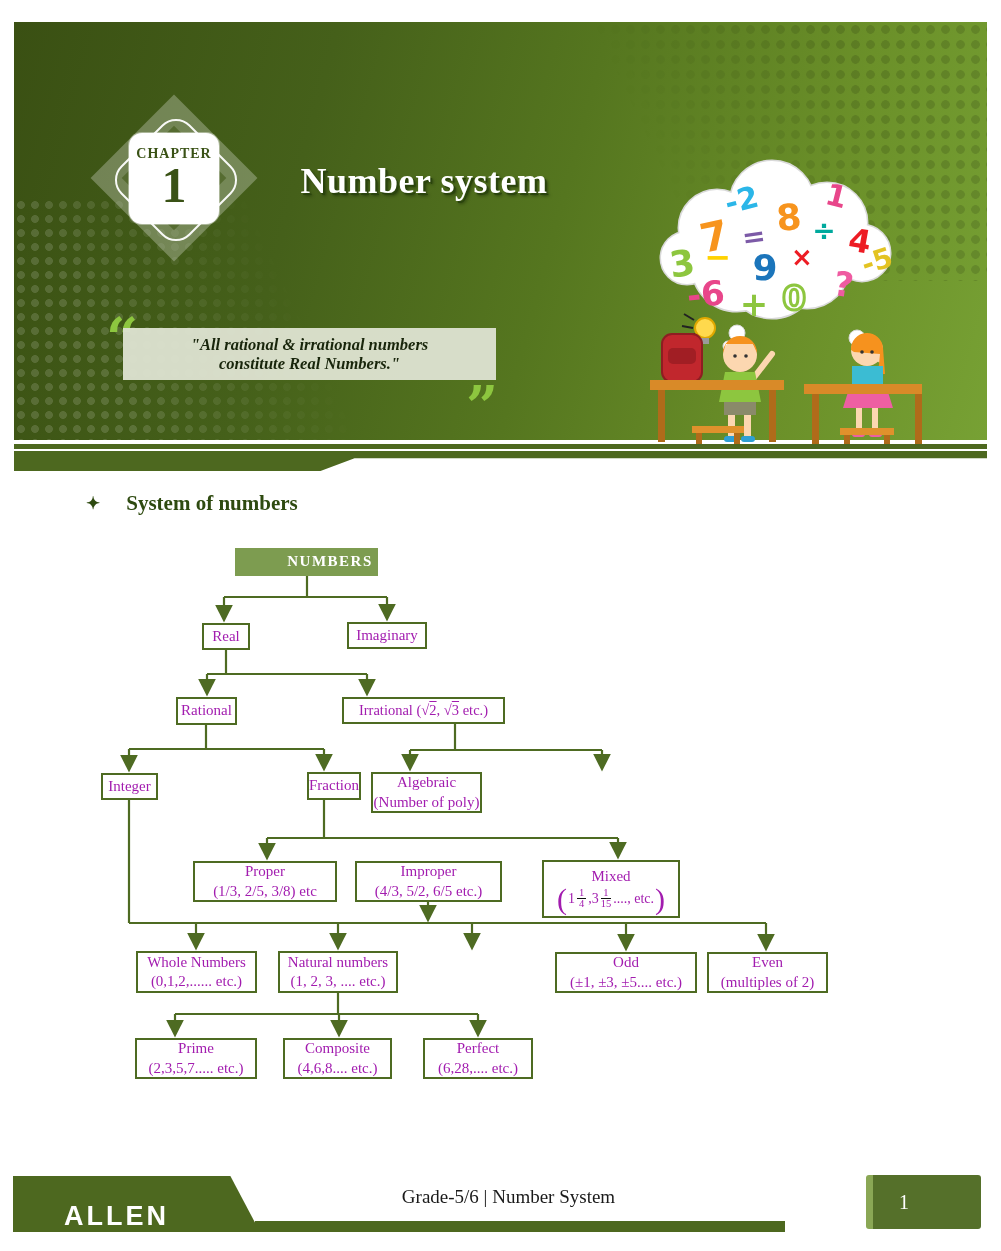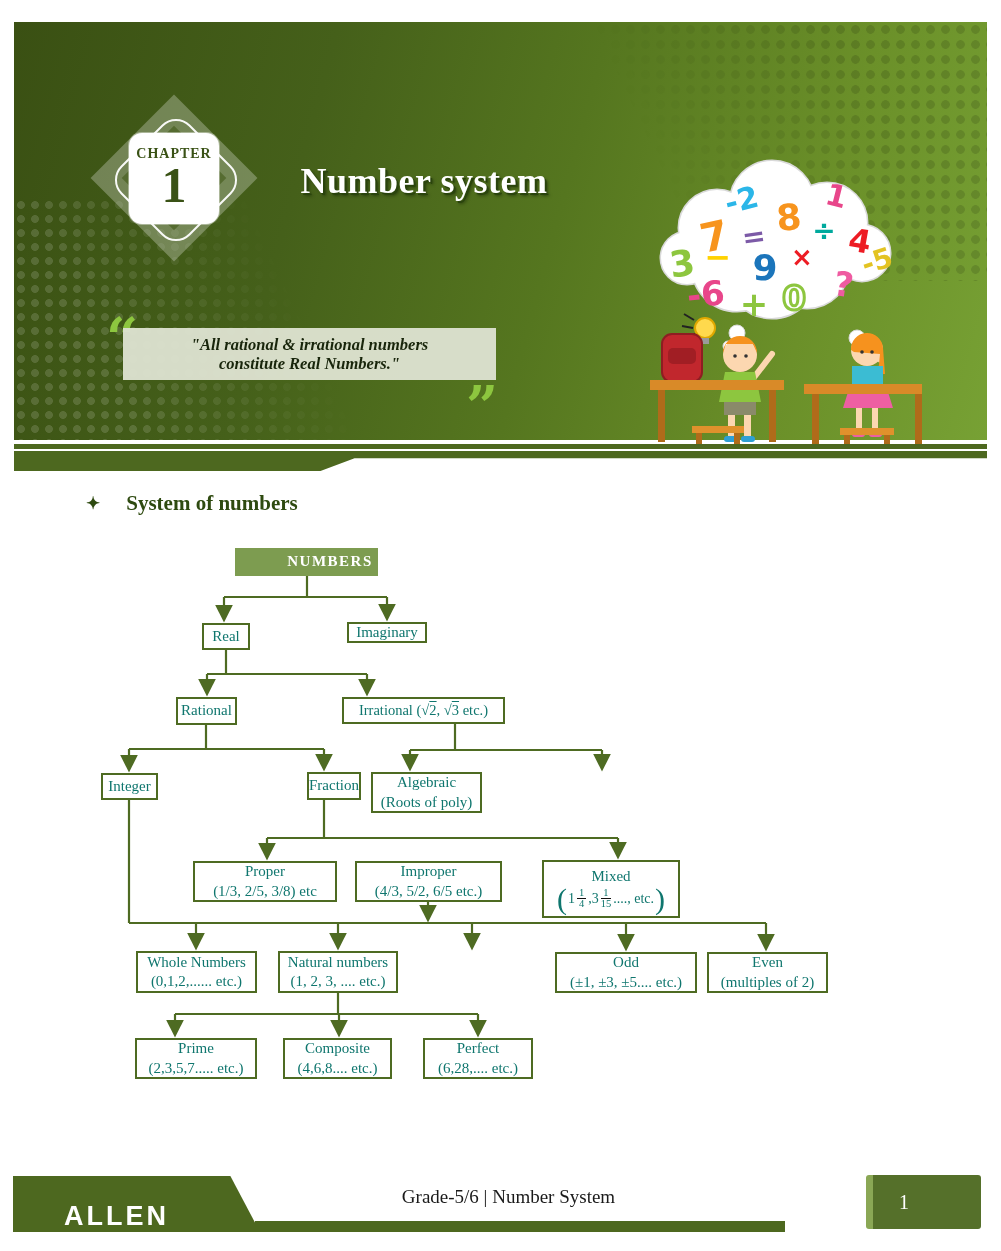--- a/index.html
+++ b/index.html
@@ -56,21 +56,21 @@
   .section-heading{position:absolute;left:86px;top:491px;display:flex;align-items:center;gap:26px;
     color:var(--heading-green,#2e4a10);font-weight:bold;font-size:21px;}
   .section-bullet{font-size:17px;}
 
   
   .connectors{position:absolute;left:0;top:0;z-index:1;}
   .connector{stroke:var(--line-green,#4e6b22);stroke-width:2.2;fill:none;}
   .arrowhead{fill:var(--line-green,#4e6b22);}
   .fc-box{position:absolute;z-index:2;background:#fff;border:2px solid var(--line-green,#4e6b22);
     box-sizing:border-box;display:flex;flex-direction:column;align-items:center;justify-content:center;
-    font-size:15px;line-height:1.3;color:#0f766e;text-align:center;white-space:nowrap;}
+    font-size:15px;line-height:1.3;color:#a21caf;text-align:center;white-space:nowrap;}
   .fc-box.green{background:var(--accent-green,#7d9c50);color:#fff;font-weight:bold;letter-spacing:1.5px;border:none;padding-left:47px;}
   .row{display:inline;}
   .ovl{text-decoration:overline;}
   .mixed-row{display:inline-flex;align-items:center;font-size:14px;}
   .frac{display:inline-flex;flex-direction:column;line-height:1;font-size:10.5px;margin:0 2px;text-align:center;}
   .frac .num{border-bottom:1px solid #111;padding:0 2px;}
   .big-paren{font-size:30px;font-weight:normal;line-height:0.8;margin:0 1px;}
 
   
   .footer-tab{position:absolute;left:13px;top:1176px;width:247px;height:56px;background:var(--footer-green,#4d681f);
@@ -256,40 +256,40 @@
     <path class="connector" d="M478,1014 L478,1031" marker-end="url(#ah)"></path>
   </svg>
 
   <div class="fc-box green" style="left:235px;top:548px;width:143px;height:28px">
     <span>NUMBERS</span>
   </div>
 
   <div class="fc-box" style="left:202px;top:623px;width:48px;height:27px">
     <span>Real</span>
   </div>
-  <div class="fc-box" style="left:347px;top:622px;width:80px;height:21px">
+  <div class="fc-box" style="left:347px;top:622px;width:80px;height:27px">
     <span>Imaginary</span>
   </div>
 
   <div class="fc-box" style="left:176px;top:697px;width:61px;height:28px">
     <span>Rational</span>
   </div>
   <div class="fc-box" style="left:342px;top:697px;width:163px;height:27px;font-size:14.5px">
     <span class="row"><span>Irrational (</span><span>√</span><span class="ovl">2</span><span>, </span><span>√</span><span class="ovl">3</span><span> etc.)</span></span>
   </div>
 
   <div class="fc-box" style="left:101px;top:773px;width:57px;height:27px">
     <span>Integer</span>
   </div>
   <div class="fc-box" style="left:307px;top:772px;width:54px;height:28px">
     <span>Fraction</span>
   </div>
   <div class="fc-box" style="left:371px;top:772px;width:111px;height:41px">
     <span>Algebraic</span>
-    <span>(Roots of poly)</span>
+    <span>(Number of poly)</span>
   </div>
 
   <div class="fc-box" style="left:193px;top:861px;width:144px;height:41px">
     <span>Proper</span>
     <span>(1/3, 2/5, 3/8) etc</span>
   </div>
   <div class="fc-box" style="left:355px;top:861px;width:147px;height:41px">
     <span>Improper</span>
     <span>(4/3, 5/2, 6/5 etc.)</span>
   </div>

